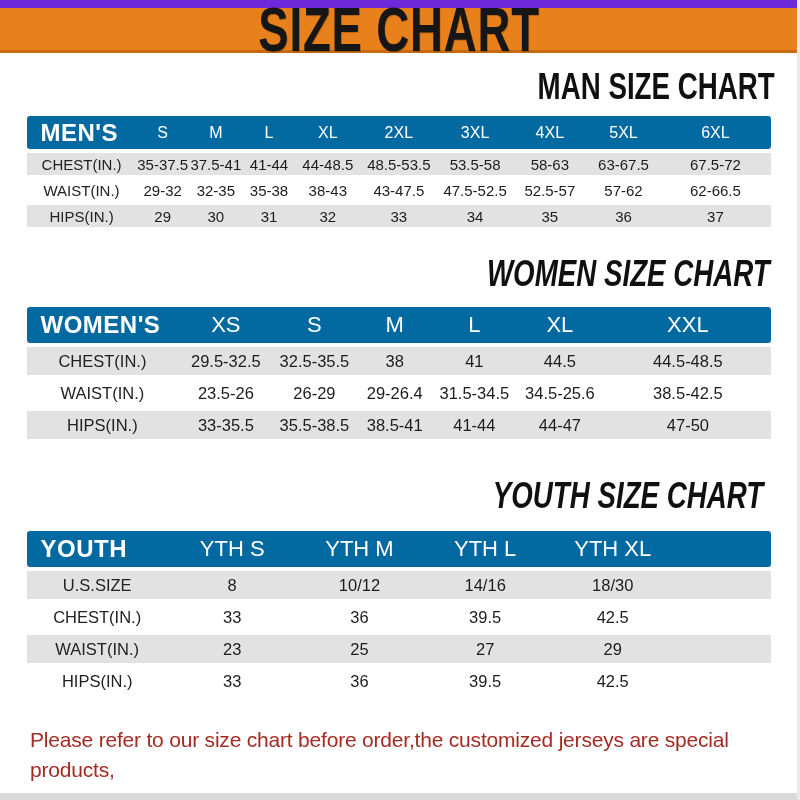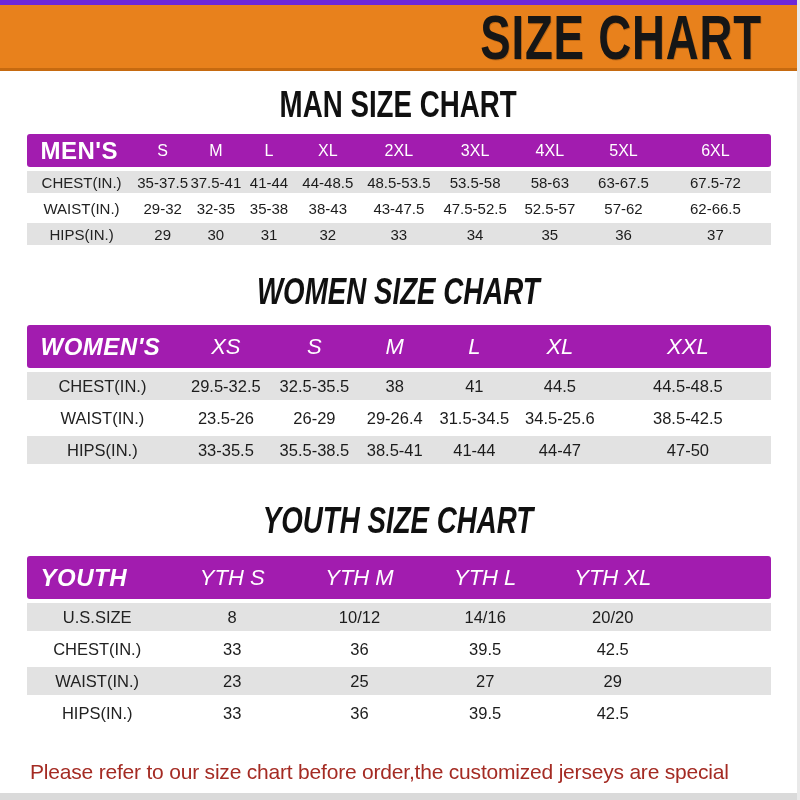--- a/index.html
+++ b/index.html
@@ -7,66 +7,66 @@
   body { font-family:"Liberation Sans", sans-serif; }
   .page {
     position:relative; width:800px; height:800px; margin:0 auto;
     background:#fff; overflow:hidden;
     border-right:3px solid #e9e9e9;
   }
   .condensed { display:inline-block; white-space:nowrap; }
 
   
   .banner {
-    height:71px; background:#E8811C;
-    border-top:5px solid #6d28d9; border-bottom:3px solid #C66A10;
-    display:flex; align-items:center; justify-content:flex-end;
+    height:53px; background:#E8811C;
+    border-top:8px solid #6d28d9; border-bottom:3px solid #C66A10;
+    display:flex; align-items:center; justify-content:center;
   }
   .banner-title {
     font-size:57px; font-weight:bold; color:#161616;
     letter-spacing:1px; transform:scale(0.80,1.10);
     text-shadow:1px 1px 0 rgba(120,60,0,0.35);
   }
 
   
-  .section-heading { text-align:center; }
+  .section-heading { text-align:right; }
   .section-heading .condensed {
     font-size:33px; font-weight:bold; color:#101010;
     letter-spacing:0; transform:scale(0.84,1.12);
   }
   .sec-men .section-heading   { margin:15px 0 6px; }
   .sec-women .section-heading { margin:24px 0 10px;font-style:italic; }
   .sec-youth .section-heading { margin:34px 8px 12px;font-style:italic; }
 
   
   table.size-table {
     width:744px; margin:0 auto; table-layout:fixed;
     border-collapse:separate; border-spacing:0 4px;
   }
   table.size-table th, table.size-table td {
     text-align:center; vertical-align:middle; overflow:hidden;
   }
-  thead th { background:#a21caf; color:#fff; }
+  thead th { background:#0369a1; color:#fff; }
   thead th:first-child { border-radius:3px 0 0 3px; text-align:left; padding-left:14px; }
   thead th:last-child  { border-radius:0 3px 3px 0; }
   th.header-label { font-weight:bold; letter-spacing:0.5px; }
   th.col-head { font-weight:normal; }
   tbody tr:nth-child(odd) td  { background:#E2E2E2; }
   tbody tr:nth-child(even) td { background:#FFFFFF; }
   tbody td { color:#1c1c1c; }
   td.row-label { color:#222; }
 
   
   .sec-men thead th { height:33px; }
   .sec-men th.header-label { font-size:24px; }
   .sec-men th.col-head { font-size:16px; }
   .sec-men tbody td { height:22px; font-size:15px; }
 
   
-  .sec-women thead th, .sec-youth thead th { height:43px;font-style:italic; }
+  .sec-women thead th, .sec-youth thead th { height:36px; }
   .sec-women th.header-label, .sec-youth th.header-label { font-size:24px; }
   .sec-women th.col-head, .sec-youth th.col-head { font-size:22px; }
   .sec-women tbody td, .sec-youth tbody td { height:28px; font-size:16.5px; }
 
   
   .footer { margin:26px 30px 0; line-height:1.44; }
   .footer-line { font-size:21px; letter-spacing:-0.2px; }
 
   .bottom-strip {
     position:absolute; left:0; right:0; bottom:0; height:7px;
@@ -226,21 +226,21 @@
               <th class="col-head">YTH XL</th>
               <th class="col-head"></th>
             </tr>
           </thead>
           <tbody>
             <tr>
               <td class="row-label">U.S.SIZE</td>
               <td>8</td>
               <td>10/12</td>
               <td>14/16</td>
-              <td>20/20</td>
+              <td>18/30</td>
               <td></td>
             </tr>
             <tr>
               <td class="row-label">CHEST(IN.)</td>
               <td>33</td>
               <td>36</td>
               <td>39.5</td>
               <td>42.5</td>
               <td></td>
             </tr>

